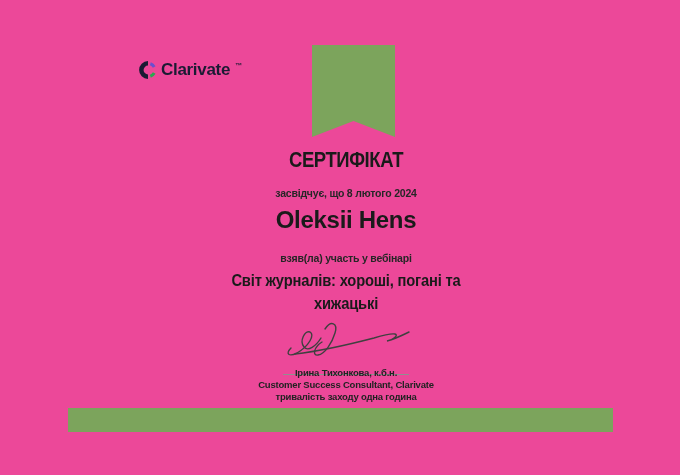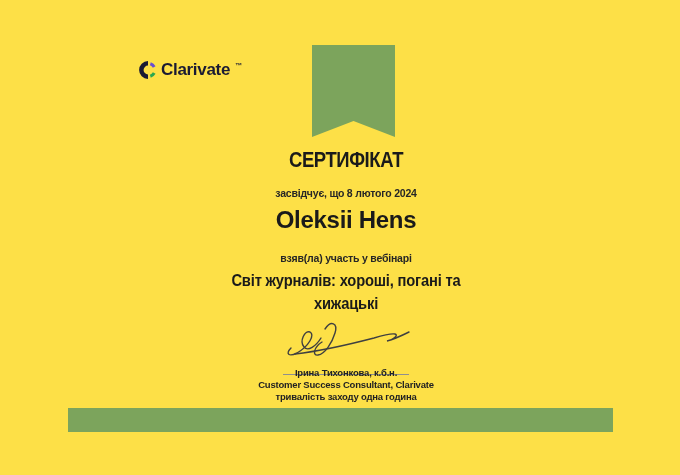--- a/index.html
+++ b/index.html
@@ -1,17 +1,17 @@
 <!DOCTYPE html>
 <html><head>
 <meta charset="utf-8">
 <style>
   html,body{margin:0;padding:0;background:#fff;}
   .canvas{
-    position:relative;width:680px;height:475px;background:#fde047;
+    position:relative;width:680px;height:475px;background:#ec4899;
     overflow:hidden;font-family:"Liberation Sans","DejaVu Sans",sans-serif;
     color:#1a1a1a;
   }
   
   .logo{position:absolute;left:139px;top:60px;display:flex;align-items:center;gap:4px;}
   .logo svg{display:block;}
   .logo .word{font-size:17px;font-weight:bold;color:#1b1b33;letter-spacing:-0.3px;line-height:20px;}
   .logo .tm{font-size:7px;color:#1b1b33;vertical-align:top;position:relative;top:-5px;margin-left:1px;font-weight:bold;}
   
   .ribbon{position:absolute;left:312px;top:45px;width:83px;height:92px;}

